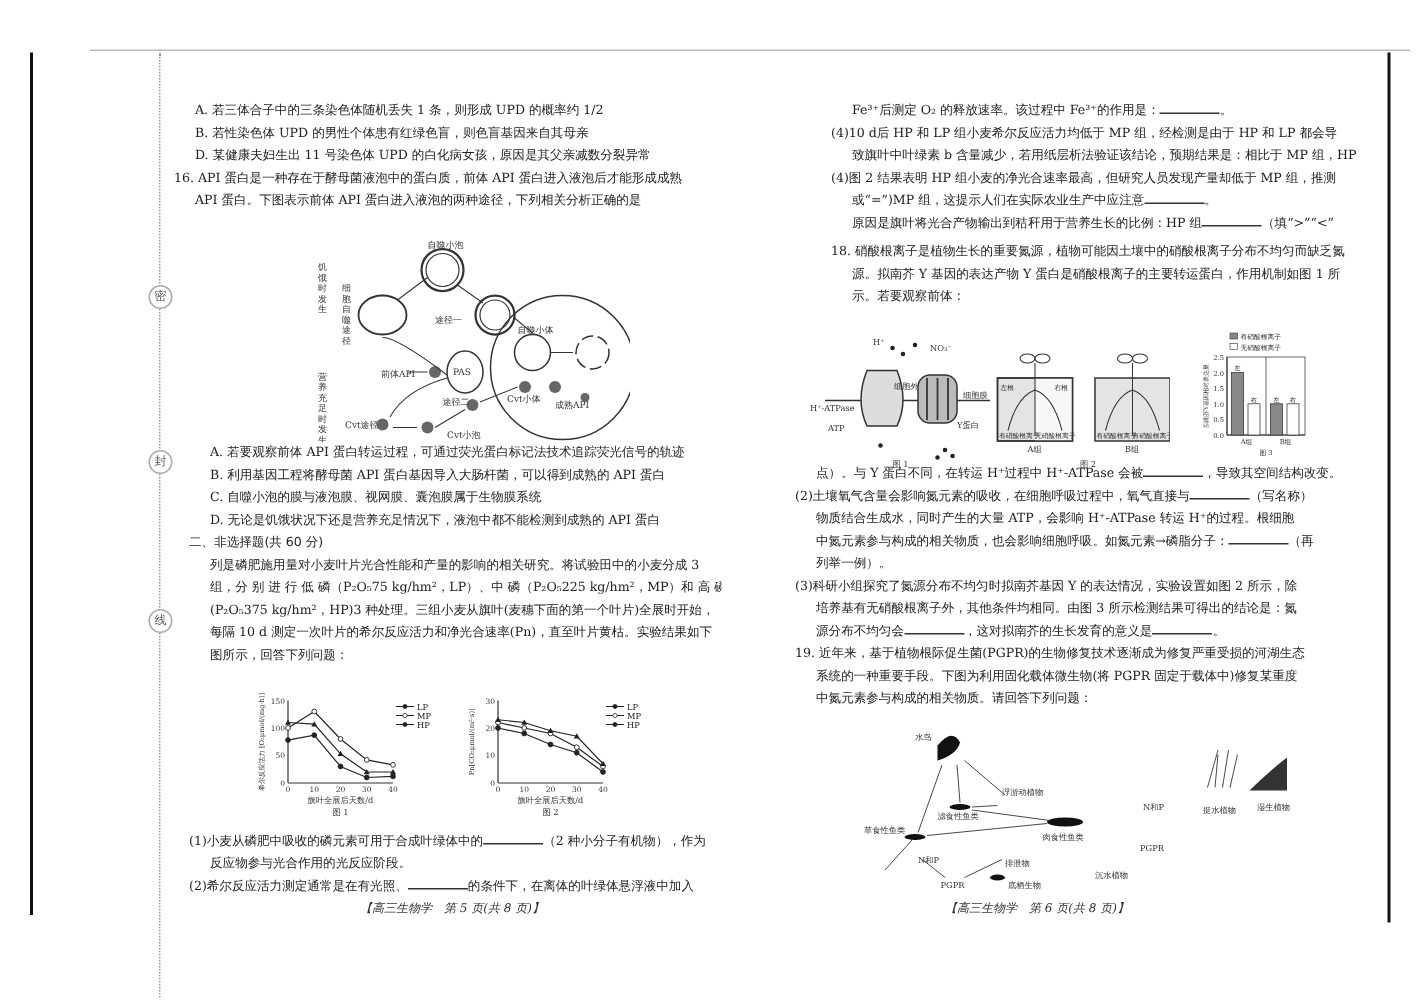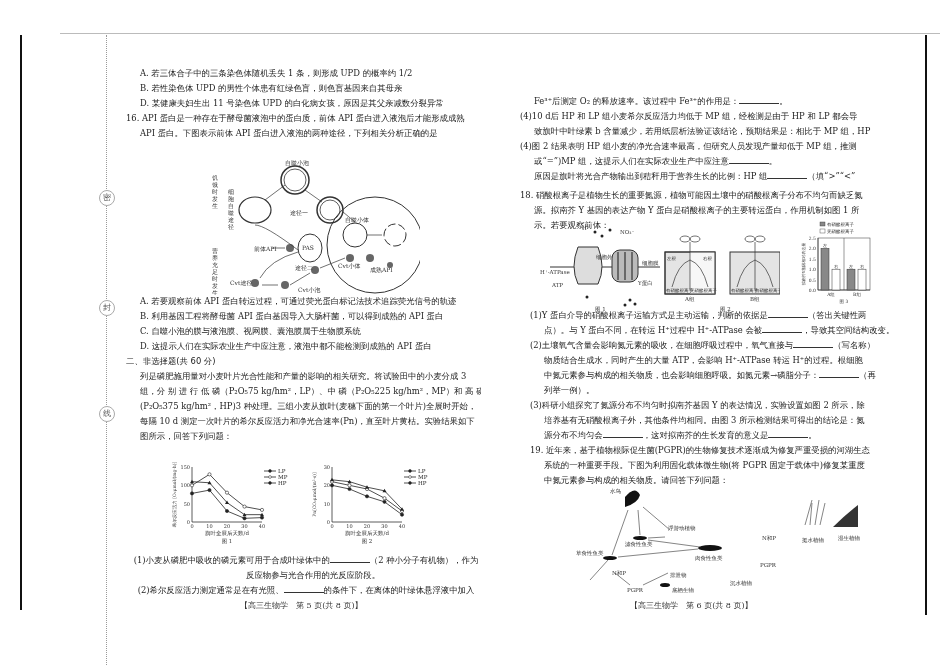--- a/index.html
+++ b/index.html
@@ -8,36 +8,36 @@
   .topline{position:absolute;left:60px;top:33px;width:880px;height:1px;background:#bbb;}
   .leftedge{position:absolute;left:20px;top:35px;width:2px;height:575px;background:#111;}
   .rightedge{position:absolute;left:925px;top:35px;width:2px;height:580px;background:#111;}
   .bindline{position:absolute;left:106px;top:35px;width:0;height:630px;border-left:1px dotted #999;}
   .bindmark{position:absolute;left:99px;width:14px;height:14px;border:1px solid #aaa;border-radius:50%;background:#fff;font-size:8px;line-height:14px;text-align:center;color:#555;}
   .col{position:absolute;font-size:8.4px;line-height:15px;}
   .line{white-space:nowrap;overflow:hidden;}
   .ind{padding-left:14px;}
   .sec{font-family:"DejaVu Sans","Liberation Sans",sans-serif;font-weight:normal;}
   .blank{display:inline-block;border-bottom:1px solid #333;width:40px;height:9px;vertical-align:baseline;}
-  .footer{position:absolute;font-size:8px;color:#333;white-space:nowrap;}
+  .footer{position:absolute;font-size:8px;color:#333;white-space:nowrap;font-style:italic;}
   svg text{font-family:"DejaVu Serif","Liberation Serif",serif;}
 </style>
 </head>
 <body>
 
 <div class="page">
   <div class="topline"></div>
   <div class="leftedge"></div>
   <div class="rightedge"></div>
   <div class="bindline"></div>
   <div class="bindmark" style="top:190px">密</div>
   <div class="bindmark" style="top:300px">封</div>
   <div class="bindmark" style="top:406px">线</div>
 
-  <div class="col" style="left:126px;top:66px;width:355px;">
+  <div class="col" style="left:116px;top:66px;width:355px;">
     <div class="line ind">A. 若三体合子中的三条染色体随机丢失 1 条，则形成 UPD 的概率约 1/2</div>
     <div class="line ind">B. 若性染色体 UPD 的男性个体患有红绿色盲，则色盲基因来自其母亲</div>
     <div class="line ind">D. 某健康夫妇生出 11 号染色体 UPD 的白化病女孩，原因是其父亲减数分裂异常</div>
     <div class="line">16. API 蛋白是一种存在于酵母菌液泡中的蛋白质，前体 API 蛋白进入液泡后才能形成成熟</div>
     <div class="line ind">API 蛋白。下图表示前体 API 蛋白进入液泡的两种途径，下列相关分析正确的是</div>
   </div>
 
   <svg style="position:absolute;left:210px;top:160px" width="210" height="135">
     <g font-size="6" fill="#333">
       <text x="2" y="20"><tspan x="2" dy="0">饥</tspan><tspan x="2" dy="7">饿</tspan><tspan x="2" dy="7">时</tspan><tspan x="2" dy="7">发</tspan><tspan x="2" dy="7">生</tspan></text>
@@ -86,21 +86,21 @@
       <path d="M52 125 L68 125"></path>
         <path d="M80 125 L100 113"></path>
         <path d="M110 108 L135 98"></path>
     </g>
   </svg>
 
   <div class="col" style="left:126px;top:294px;width:355px;">
     <div class="line ind">A. 若要观察前体 API 蛋白转运过程，可通过荧光蛋白标记法技术追踪荧光信号的轨迹</div>
     <div class="line ind">B. 利用基因工程将酵母菌 API 蛋白基因导入大肠杆菌，可以得到成熟的 API 蛋白</div>
     <div class="line ind">C. 自噬小泡的膜与液泡膜、视网膜、囊泡膜属于生物膜系统</div>
-    <div class="line ind">D. 这提示人们在实际农业生产中应注意，液泡中都不能检测到成熟的 API 蛋白</div>
+    <div class="line ind">D. 无论是饥饿状况下还是营养充足情况下，液泡中都不能检测到成熟的 API 蛋白</div>
     <div class="line sec">二、非选择题(共 60 分)</div>
     <div class="line ind">列是磷肥施用量对小麦叶片光合性能和产量的影响的相关研究。将试验田中的小麦分成 3</div>
     <div class="line ind">组，分 别 进 行 低 磷（P₂O₅75  kg/hm²，LP）、中 磷（P₂O₅225  kg/hm²，MP）和 高 磷</div>
     <div class="line ind">(P₂O₅375 kg/hm²，HP)3 种处理。三组小麦从旗叶(麦穗下面的第一个叶片)全展时开始，</div>
     <div class="line ind">每隔 10 d 测定一次叶片的希尔反应活力和净光合速率(Pn)，直至叶片黄枯。实验结果如下</div>
     <div class="line ind">图所示，回答下列问题：</div>
   </div>
 
   <svg id="chart1" style="position:absolute;left:170px;top:462px" width="135" height="88">
       <line x1="22" y1="5" x2="22" y2="60" stroke="#333" stroke-width="0.8"></line>
@@ -183,28 +183,28 @@
       <polygon points="22,15.833333333333329 20,19.33333333333333 24,19.33333333333333" fill="#222"></polygon>
       <polygon points="39.5,17.66666666666667 37.5,21.16666666666667 41.5,21.16666666666667" fill="#222"></polygon>
       <polygon points="57,23.16666666666667 55,26.66666666666667 59,26.66666666666667" fill="#222"></polygon>
       <polygon points="74.5,26.833333333333336 72.5,30.333333333333336 76.5,30.333333333333336" fill="#222"></polygon>
       <polygon points="92,45.166666666666664 90,48.666666666666664 94,48.666666666666664" fill="#222"></polygon>
       <line x1="94" y1="21" x2="106" y2="21" stroke="#222" stroke-width="0.8"></line>
       <circle cx="100" cy="21" r="1.4" fill="#222" stroke="#222" stroke-width="0.5"></circle>
       <text x="108" y="23" font-size="5.5" fill="#222">HP</text>
     </svg>
 
-  <div class="col" style="left:126px;top:553px;width:360px;text-align:center;">
+  <div class="col" style="left:126px;top:553px;width:360px;">
     <div class="line"><span>(1)小麦从磷肥中吸收的磷元素可用于合成叶绿体中的</span><span class="blank"></span><span>（2 种小分子有机物），作为</span></div>
     <div class="line ind">反应物参与光合作用的光反应阶段。</div>
     <div class="line"><span>(2)希尔反应活力测定通常是在有光照、</span><span class="blank"></span><span>的条件下，在离体的叶绿体悬浮液中加入</span></div>
   </div>
   <div class="footer" style="left:240px;top:600px">【高三生物学　第 5 页(共 8 页)】</div>
 
-  <div class="col" style="left:520px;top:66px;width:380px;margin-top:28px;">
+  <div class="col" style="left:554px;top:66px;width:380px;">
     <div class="line ind"><span>Fe³⁺后测定 O₂ 的释放速率。该过程中 Fe³⁺的作用是：</span><span class="blank"></span><span>。</span></div>
     <div class="line">(4)10 d后 HP 和 LP 组小麦希尔反应活力均低于 MP 组，经检测是由于 HP 和 LP 都会导</div>
     <div class="line ind">致旗叶中叶绿素 b 含量减少，若用纸层析法验证该结论，预期结果是：相比于 MP 组，HP</div>
     <div class="line">(4)图 2 结果表明 HP 组小麦的净光合速率最高，但研究人员发现产量却低于 MP 组，推测</div>
     <div class="line ind"><span>或“=”)MP 组，这提示人们在实际农业生产中应注意</span><span class="blank"></span><span>。</span></div>
     <div class="line ind"><span>原因是旗叶将光合产物输出到秸秆用于营养生长的比例：HP 组</span><span class="blank"></span><span>（填“&gt;”“&lt;”</span></div>
     <div class="line" style="margin-top:4px">18. 硝酸根离子是植物生长的重要氮源，植物可能因土壤中的硝酸根离子分布不均匀而缺乏氮</div>
     <div class="line ind">源。拟南芥 Y 基因的表达产物 Y 蛋白是硝酸根离子的主要转运蛋白，作用机制如图 1 所</div>
     <div class="line ind">示。若要观察前体：</div>
   </div>
@@ -291,21 +291,20 @@
       <rect x="47" y="51.2" width="8" height="20.799999999999997" fill="#888" stroke="#333" stroke-width="0.5"></rect>
       <text x="51" y="49.7" font-size="4.2" text-anchor="middle" fill="#333">左</text>
       <rect x="58" y="51.2" width="8" height="20.799999999999997" fill="#fff" stroke="#333" stroke-width="0.5"></rect>
       <text x="62" y="49.7" font-size="4.2" text-anchor="middle" fill="#333">右</text>
       <text x="57" y="78" font-size="4.5" text-anchor="middle" fill="#333">B组</text>
       <text x="44" y="85" font-size="4.5" text-anchor="middle" fill="#333">图 3</text>
       <text x="5" y="46" font-size="4" fill="#333" text-anchor="middle" transform="rotate(-90 5 46)">拟南芥Y基因相对表达量</text>
     </svg>
 
   <div class="col" style="left:530px;top:308px;width:380px;">
-    <div class="line"><span>(1)Y 蛋白介导的硝酸根离子运输方式是主动运输，判断的依据是</span><span class="blank"></span><span>（答出关键性两</span></div>
     <div class="line ind"><span>点）。与 Y 蛋白不同，在转运 H⁺过程中 H⁺-ATPase 会被</span><span class="blank"></span><span>，导致其空间结构改变。</span></div>
     <div class="line"><span>(2)土壤氧气含量会影响氮元素的吸收，在细胞呼吸过程中，氧气直接与</span><span class="blank"></span><span>（写名称）</span></div>
     <div class="line ind">物质结合生成水，同时产生的大量 ATP，会影响 H⁺-ATPase 转运 H⁺的过程。根细胞</div>
     <div class="line ind"><span>中氮元素参与构成的相关物质，也会影响细胞呼吸。如氮元素→磷脂分子：</span><span class="blank"></span><span>（再</span></div>
     <div class="line ind">列举一例）。</div>
     <div class="line">(3)科研小组探究了氮源分布不均匀时拟南芥基因 Y 的表达情况，实验设置如图 2 所示，除</div>
     <div class="line ind">培养基有无硝酸根离子外，其他条件均相同。由图 3 所示检测结果可得出的结论是：氮</div>
     <div class="line ind"><span>源分布不均匀会</span><span class="blank"></span><span>，这对拟南芥的生长发育的意义是</span><span class="blank"></span><span>。</span></div>
     <div class="line">19. 近年来，基于植物根际促生菌(PGPR)的生物修复技术逐渐成为修复严重受损的河湖生态</div>
     <div class="line ind">系统的一种重要手段。下图为利用固化载体微生物(将 PGPR 固定于载体中)修复某重度</div>

